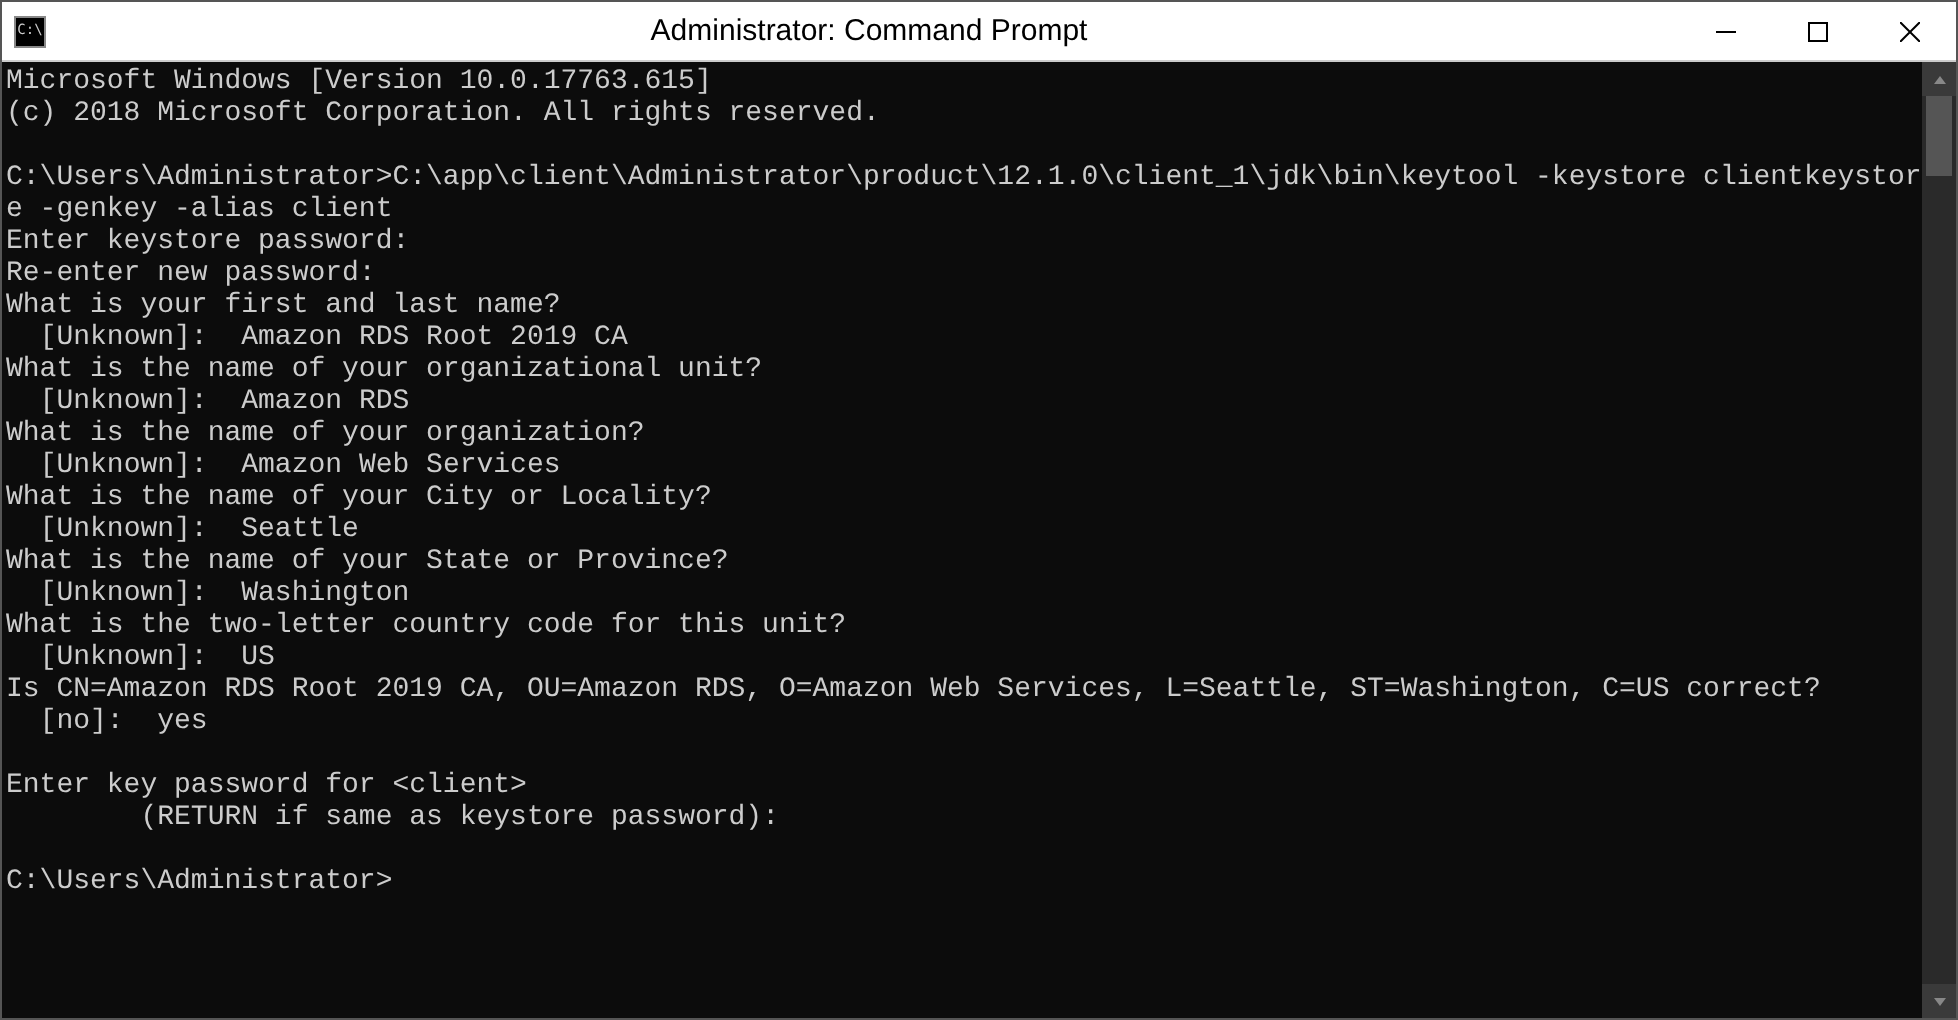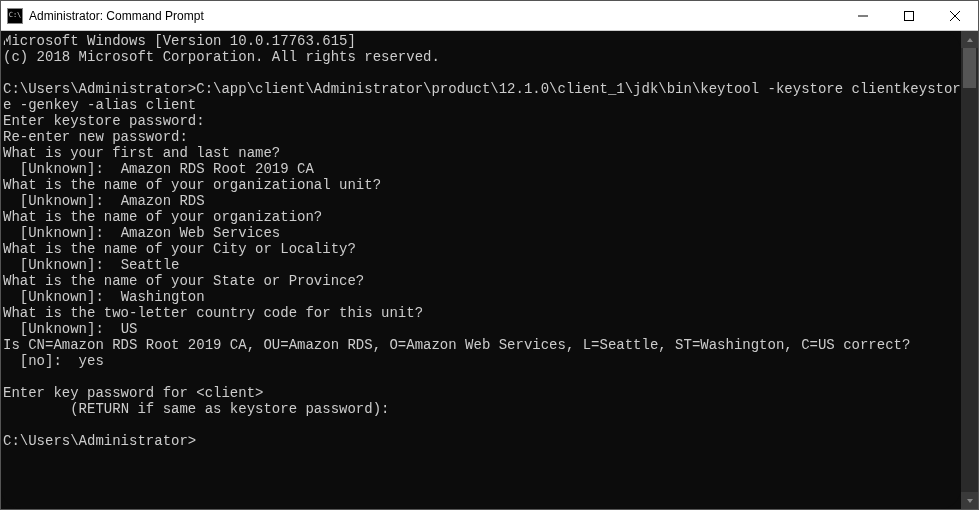--- a/index.html
+++ b/index.html
@@ -34,23 +34,24 @@
       align-items: center;
       justify-content: center;
     }
     .titlebar-icon-text {
       color: #ccc;
       font-size: 7px;
       font-family: Consolas, monospace;
       line-height: 1;
     }
     .titlebar-title {
-      font-size: 12px;
+      font-size: 15px;
       color: #000;
       flex: 1;
+      text-align: center;
     }
     .titlebar-controls {
       display: flex;
       height: 100%;
     }
     .titlebar-btn {
       width: 46px;
       height: 100%;
       display: flex;
       align-items: center;
@@ -73,21 +74,20 @@
       flex: 1;
       background: #0c0c0c;
       color: #cccccc;
       font-family: Consolas, "Courier New", monospace;
       font-size: 14px;
       line-height: 16px;
       padding: 2px 0 0 2px;
       white-space: pre-wrap;
       word-break: break-all;
       overflow: hidden;
-      border-radius: 21px;
     }
     .scrollbar {
       width: 17px;
       background: #2a2a2a;
       display: flex;
       flex-direction: column;
     }
     .scrollbar-btn {
       height: 17px;
       background: #3a3a3a;

